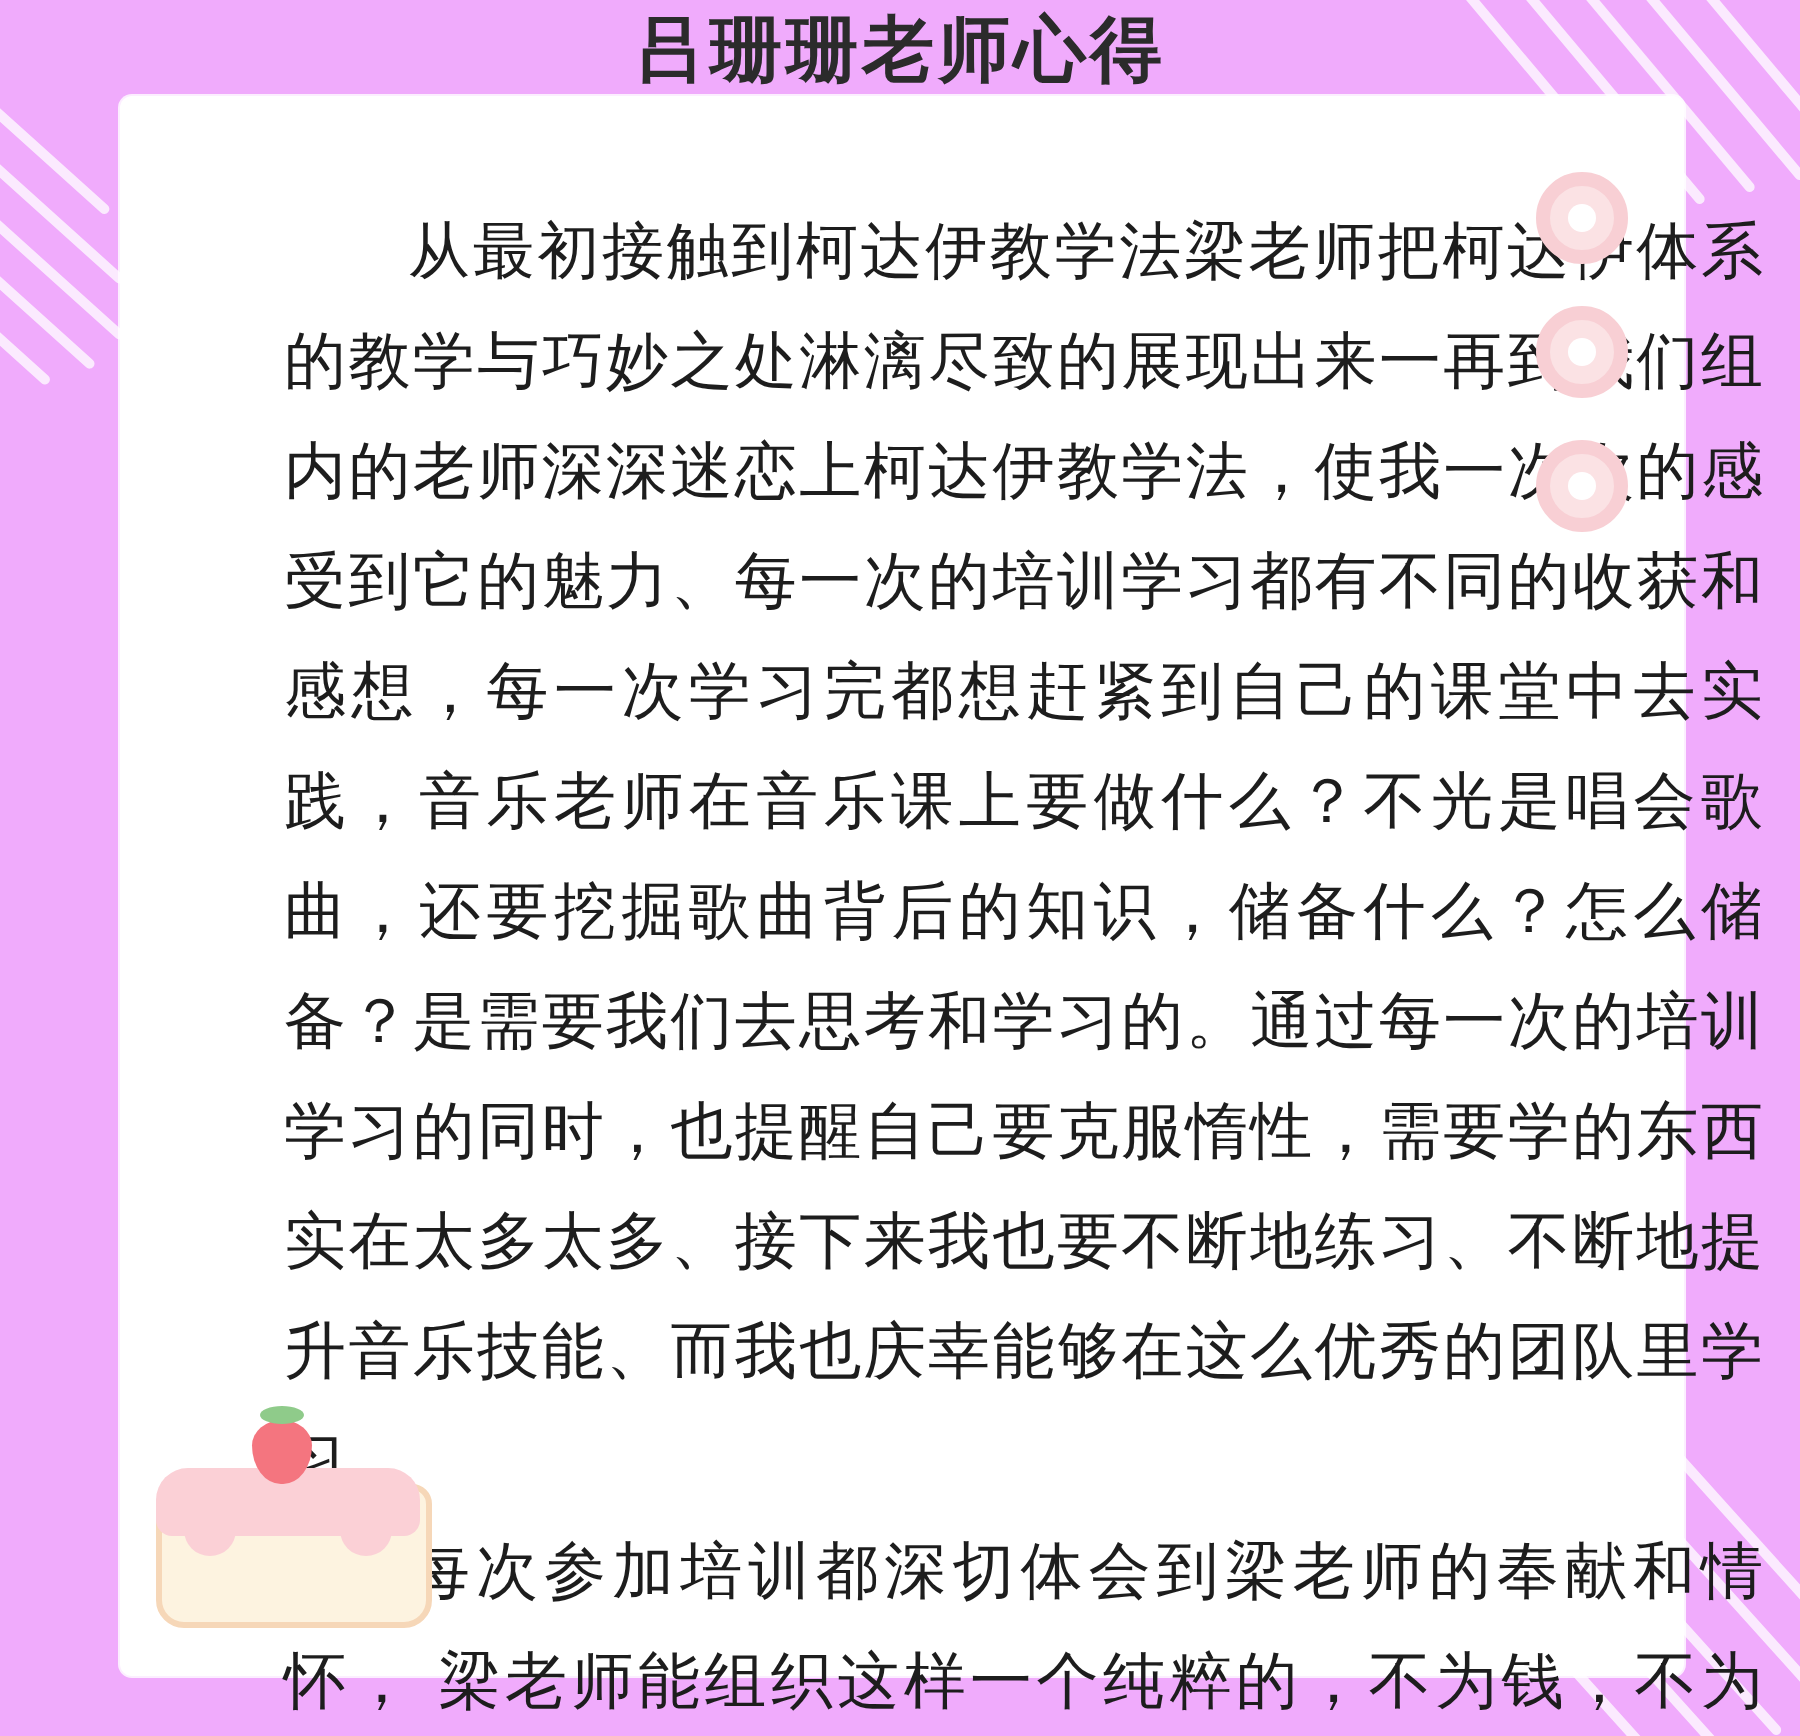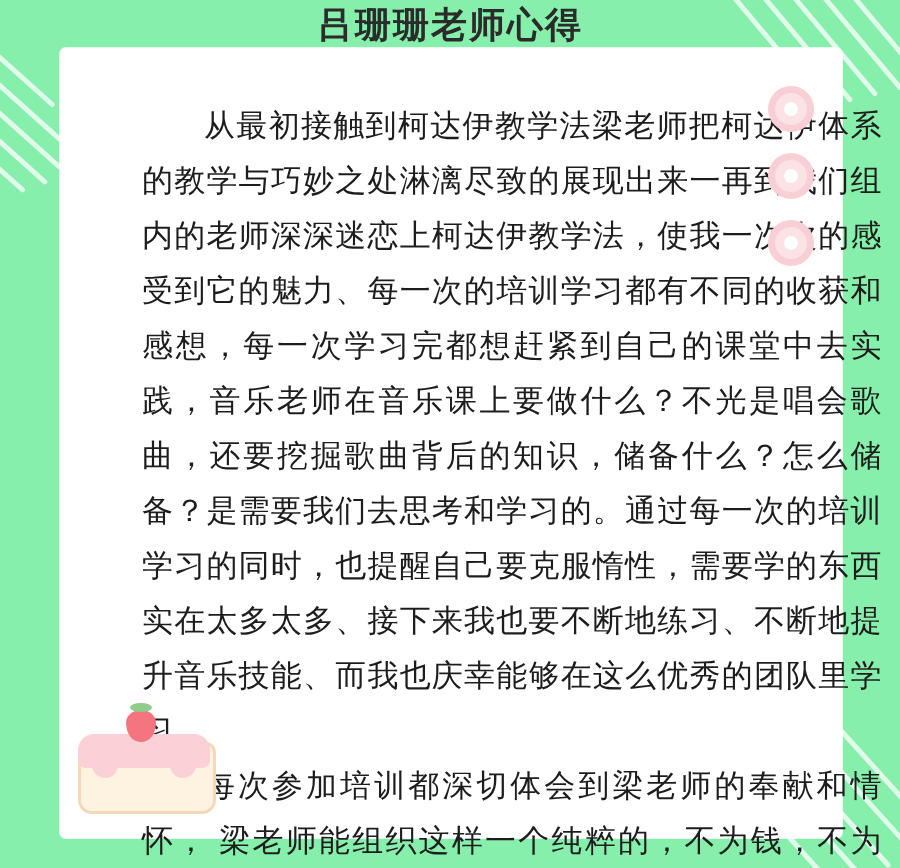--- a/index.html
+++ b/index.html
@@ -9,21 +9,21 @@
   body {
     width: 900px;
     height: 868px;
     overflow: hidden;
     font-family: "Liberation Sans", sans-serif;
   }
   #page {
     position: relative;
     width: 900px;
     height: 868px;
-    background: #86efac;
+    background: #f0abfc;
     overflow: hidden;
   }
   
   .stripes {
     position: absolute;
     pointer-events: none;
   }
   .stripes span {
     display: block;
     position: absolute;

